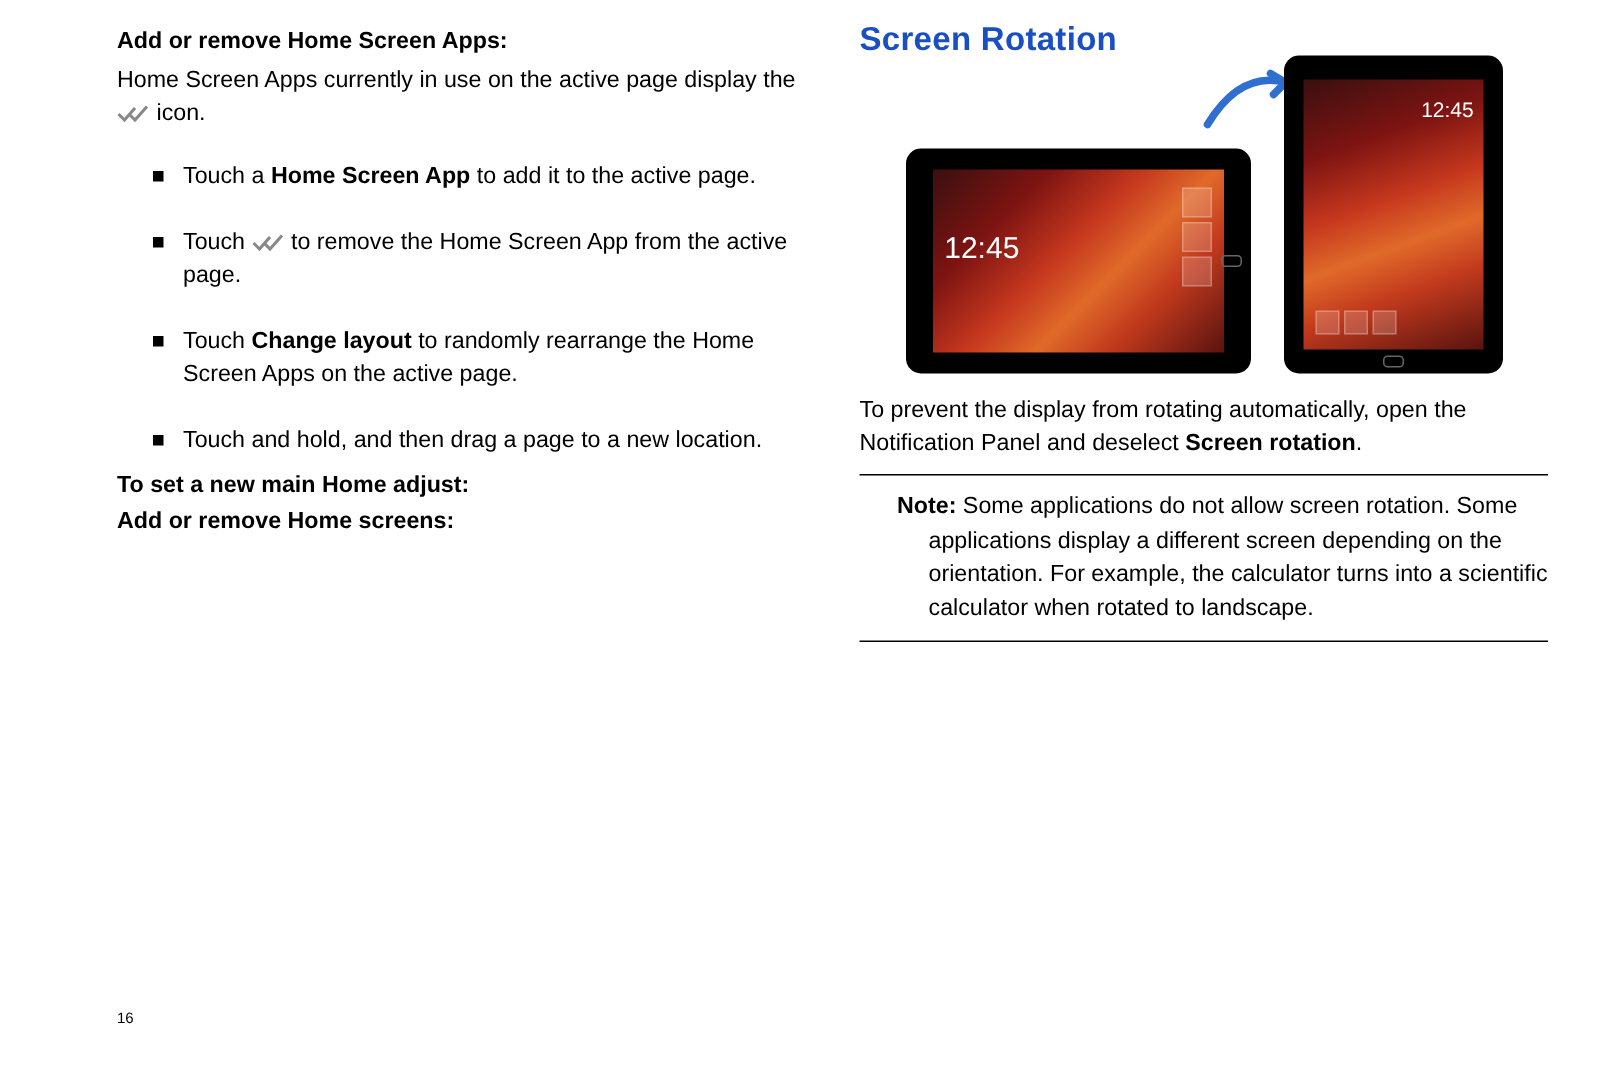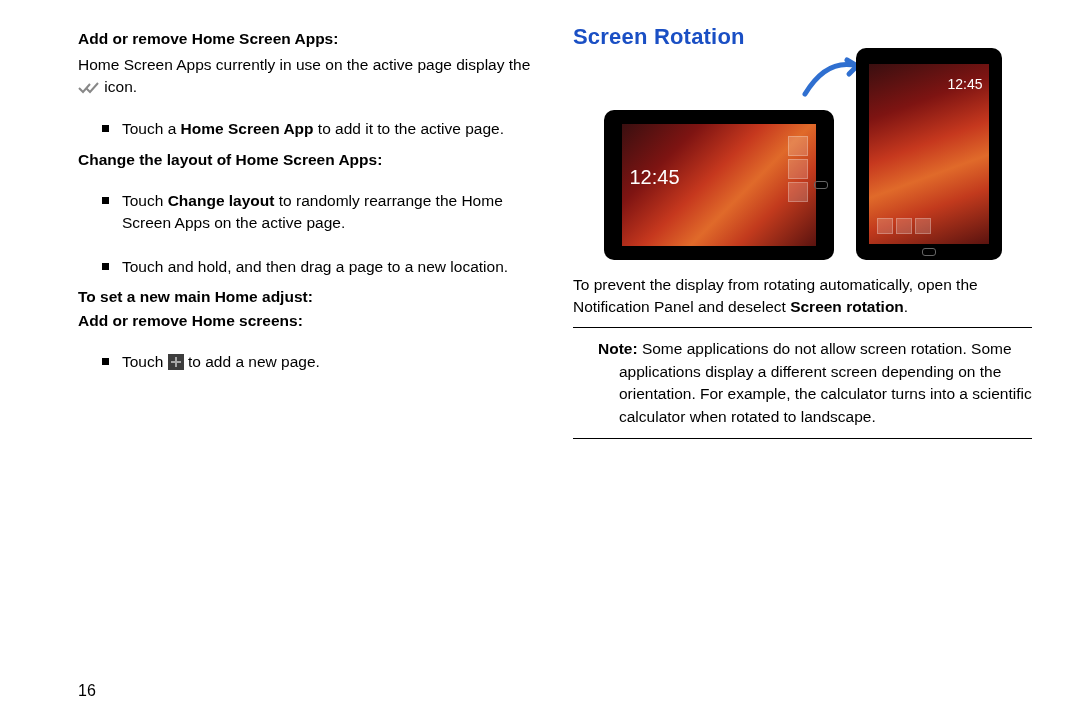--- a/index.html
+++ b/index.html
@@ -1,38 +1,38 @@
 <!DOCTYPE html>
 <html><head>
 <meta charset="utf-8">
 <style>
   * { box-sizing: border-box; margin: 0; padding: 0; }
   html, body { width: 1080px; height: 720px; background: #fff; font-family: Arial, Helvetica, sans-serif; color: #000; }
   .page {
     display: flex;
     gap: 36px;
-    padding: 24px 48px 24px 78px;
+    padding: 13px 48px 24px 78px;
     height: 100%;
   }
   .col { flex: 1; min-width: 0; }
   .heading-bold { font-weight: bold; font-size: 15.5px; margin-top: 6px; margin-bottom: 6px; }
   .para { font-size: 15.5px; line-height: 1.4; margin-bottom: 8px; }
   ul.square { list-style: none; padding-left: 24px; margin-bottom: 10px; }
   ul.square > li { position: relative; font-size: 15.5px; line-height: 1.45; margin-bottom: 6px; padding-left: 20px; margin-top: 21px; }
   ul.square > li::before {
     content: "";
     position: absolute; left: 0; top: 7px;
     width: 7px; height: 7px; background: #000;
   }
   .section-title {
     font-size: 22px; font-weight: 800; color: #1a4fc4;
     margin-bottom: 10px; letter-spacing: 0.2px;
   }
   .hr { border: none; border-top: 1.4px solid #000; margin: 10px 0; }
-  .pgnum { position: absolute; left: 78px; bottom: 20px; font-size: 16px; }
+  .pgnum { position: absolute; left: 78px; bottom: 35px; font-size: 10px; }
   .note-label { font-weight: bold; margin-left: 25px; }
   .inline-icon { display: inline-block; vertical-align: -3px; }
   .icon-checks svg, .icon-house svg, .icon-house2 svg { display:block; }
   .icon-plus {
     display:inline-block; width:16px; height:16px; background:#3d3d3d; position:relative; vertical-align:-3px;
   }
   .icon-plus::before, .icon-plus::after { content:""; position:absolute; background:#a8a8a8; }
   .icon-plus::before { left:7px; top:3px; width:2px; height:10px; }
   .icon-plus::after  { top:7px; left:3px; height:2px; width:10px; }
   .icon-trash {
@@ -93,42 +93,46 @@
             <path d="M8 7 L12 11 L20 2" fill="none" stroke="#888" stroke-width="2"></path>
           </svg>
       </span>
       <span> icon.</span>
     </p>
 
     <ul class="square">
       <li>
         <span>Touch a </span><b>Home Screen App</b><span> to add it to the active page.</span>
       </li>
+      <li>
+        <span>Touch </span>
+        <span class="inline-icon icon-checks">
+          <svg width="22" height="14" viewBox="0 0 22 14">
+              <path d="M1 7 L5 11 L12 3" fill="none" stroke="#888" stroke-width="2"></path>
+              <path d="M8 7 L12 11 L20 2" fill="none" stroke="#888" stroke-width="2"></path>
+            </svg>
+        </span>
+        <span> to remove the Home Screen App from the active page.</span>
+      </li>
     </ul>
 
-    <div class="heading-bold">Change the layout of Home Screen Apps:</div>
     <ul class="square">
       <li>
         <span>Touch </span><b>Change layout</b><span> to randomly rearrange the Home Screen Apps on the active page.</span>
       </li>
     </ul>
 
     <ul class="square">
       <li>Touch and hold, and then drag a page to a new location.</li>
     </ul>
 
     <div class="heading-bold">To set a new main Home adjust:</div>
 
     <div class="heading-bold">Add or remove Home screens:</div>
     <ul class="square">
-      <li>
-        <span>Touch </span>
-        <span class="icon-plus"></span>
-        <span> to add a new page.</span>
-      </li>
     </ul>
 
   </div>
 
   <div class="col">
     <div class="section-title">Screen Rotation</div>
 
     <div class="illus">
       <span class="arrow">
         <svg width="70" height="46" viewBox="0 0 70 46">

